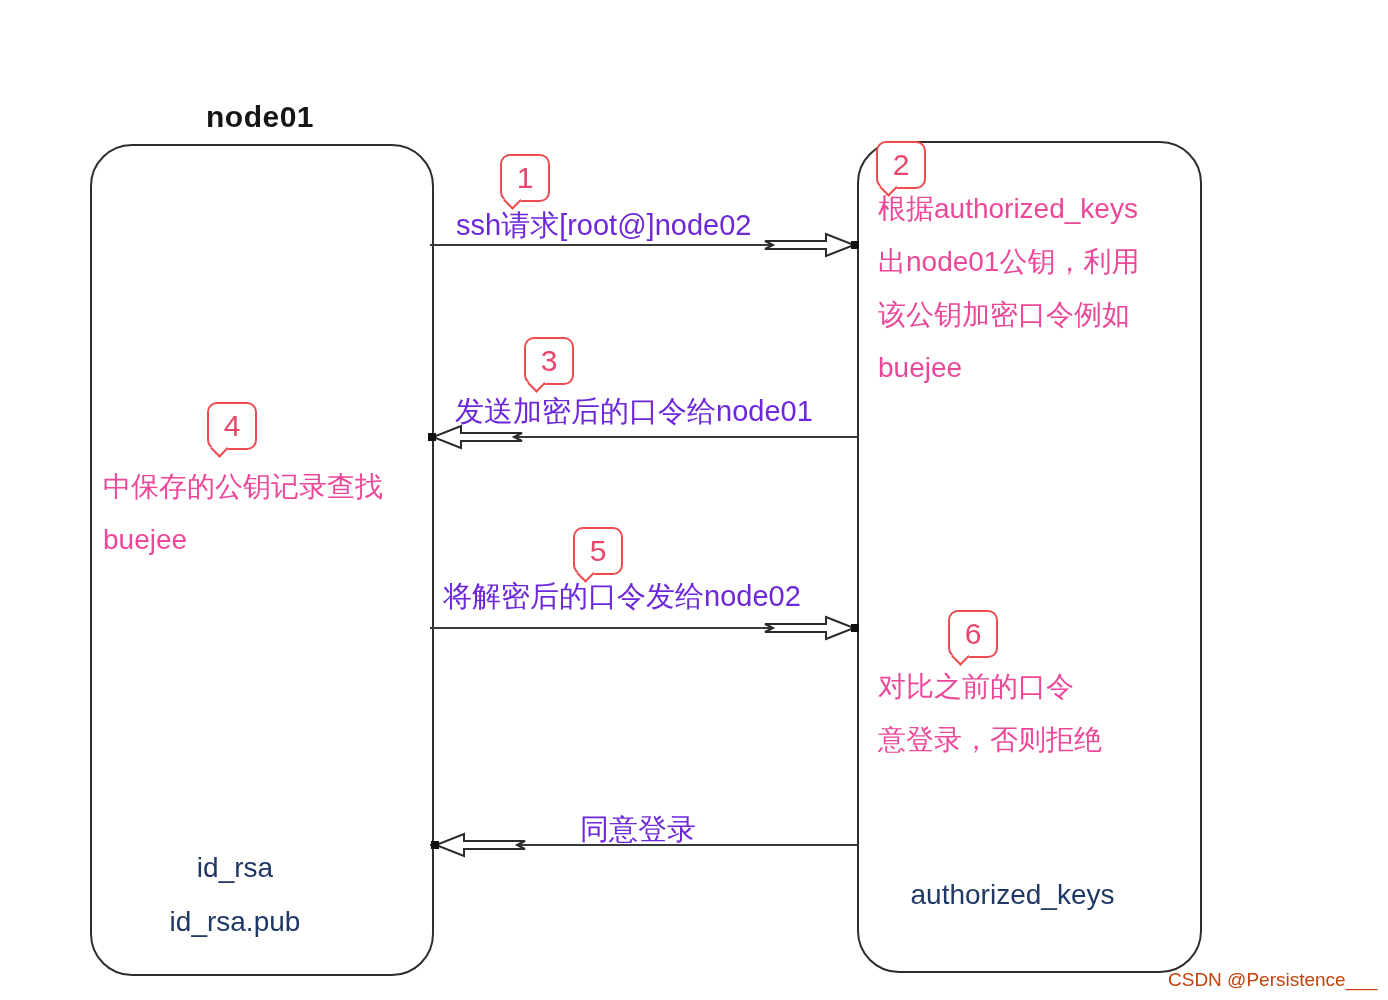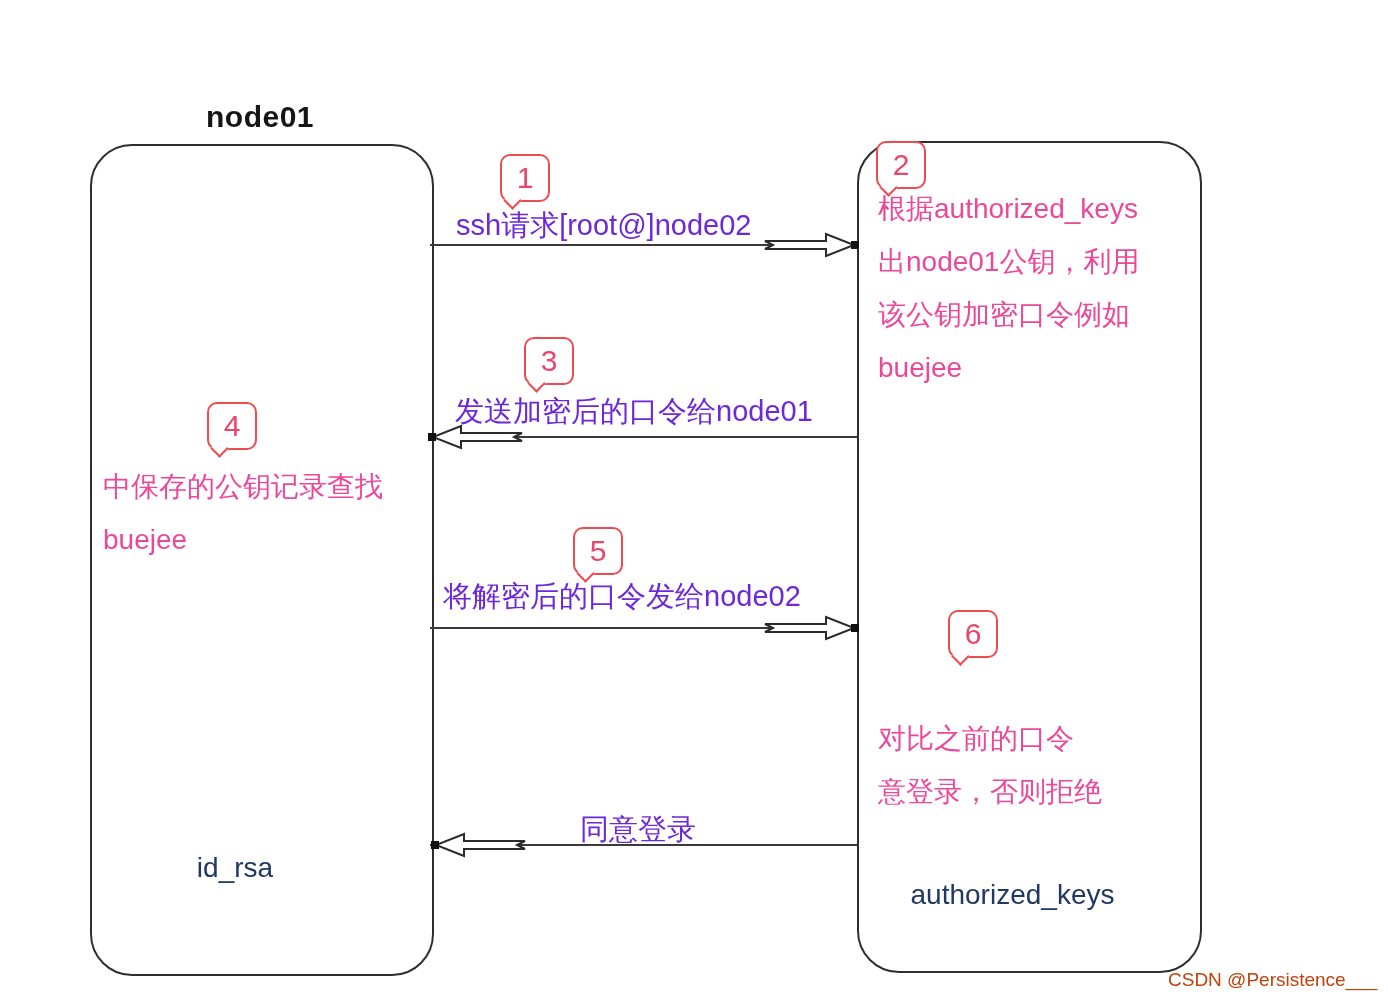--- a/index.html
+++ b/index.html
@@ -85,30 +85,31 @@
   </svg>
   <div class="dot" style="left:851px;top:624px;"></div>
   <div class="callout" style="left:573px;top:527px;">
     <span>5</span>
   </div>
   <div class="glabel" style="left:443px;top:577px;">将解密后的口令发给node02</div>
 
   <div class="callout" style="left:948px;top:610px;">
     <span>6</span>
   </div>
-  <div class="bluetext" style="left:878px;top:712px;">
+  <div class="bluetext" style="left:878px;top:660px;">
     <div>对比之前的口令</div>
     <div>意登录，否则拒绝</div>
   </div>
 
   <div class="hline" style="left:430px;top:844px;width:428px;"></div>
   <svg class="marker" style="left:434px;top:830px;" viewBox="0 0 92 30">
     <polygon points="91,11 30,11 30,4 2,15 30,26 30,19 91,19 83,15" fill="#ffffff" stroke="#2b2b2b" stroke-width="2"></polygon>
   </svg>
   <div class="dot" style="left:431px;top:841px;"></div>
   <div class="glabel" style="left:560px;top:810px;margin-left:20px;">同意登录</div>
 
   <div class="navy" style="left:65px;top:852px;width:340px;text-align:center;">id_rsa</div>
+  <div class="navy" style="left:65px;top:906px;width:340px;">id_rsa.pub</div>
   <div class="navy" style="left:842px;top:879px;width:341px;">authorized_keys</div>
 
   <div class="watermark" style="left:1168px;top:969px;">CSDN @Persistence___</div>
 
 </div>
 
 </body></html>

